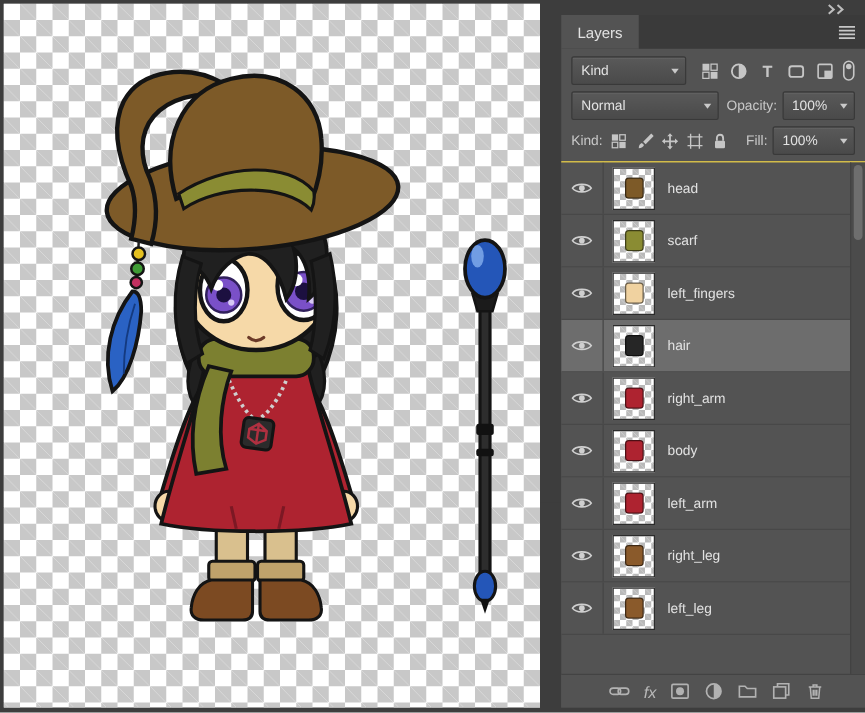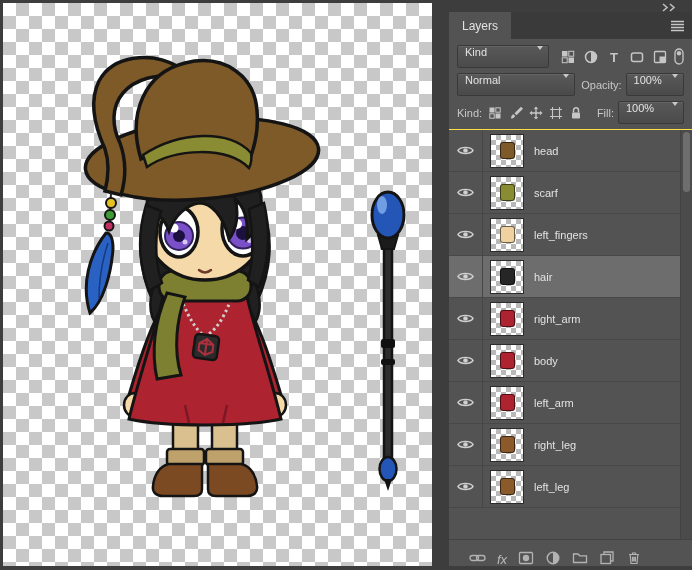--- a/index.html
+++ b/index.html
@@ -19,21 +19,21 @@
 
   
   .panel{position:absolute;left:449px;top:12px;width:243px;height:554px;background:var(--panel_bg);display:flex;flex-direction:column;font-size:11px;color:var(--text)}
   .tabbar{height:27px;background:var(--tabstrip_bg);display:flex;align-items:stretch;flex:0 0 auto}
   .tab{background:var(--panel_bg);padding:0 13px;display:flex;align-items:center;font-size:12px;color:var(--text)}
   .panel-menu{margin-left:auto;display:flex;align-items:center;padding:0 8px;cursor:pointer}
 
   .controls{padding:7px 8px 6px;flex:0 0 auto}
   .row{display:flex;align-items:center;height:21px;margin-bottom:7px}
   .row:last-child{margin-bottom:0}
-  .select{height:21px;background:linear-gradient(#595959,#4a4a4a);border:1px solid var(--control_border);border-radius:2px;display:flex;align-items:flex-start;padding:0 5px 0 7px;color:var(--text);box-shadow:inset 0 1px 0 rgba(255,255,255,.07);cursor:pointer}
+  .select{height:21px;background:linear-gradient(#595959,#4a4a4a);border:1px solid var(--control_border);border-radius:2px;display:flex;align-items:center;padding:0 5px 0 7px;color:var(--text);box-shadow:inset 0 1px 0 rgba(255,255,255,.07);cursor:pointer}
   .select .val{flex:1;white-space:nowrap;overflow:hidden}
   .arrow{width:0;height:0;border-left:3.5px solid transparent;border-right:3.5px solid transparent;border-top:4.5px solid #c9c9c9;margin-left:6px;flex:0 0 auto}
   .kind{width:78px}
   .blendsel{width:122px}
   .smallsel{width:52px}
   .lbl{color:var(--label);margin:0 4px 0 6px;white-space:nowrap}
   .lbl.first{margin-left:0;margin-right:2px}
   .ficons{display:flex;gap:7px;margin-left:11px;align-items:center}
   .ibtn{display:flex;align-items:center;justify-content:center;cursor:pointer}
   .ftoggle{margin-left:auto}
@@ -49,21 +49,21 @@
     background-image:
       linear-gradient(45deg,#b9b9b9 25%,transparent 25%,transparent 75%,#b9b9b9 75%),
       linear-gradient(45deg,#b9b9b9 25%,transparent 25%,transparent 75%,#b9b9b9 75%);
     background-size:10px 10px;background-position:0 0,5px 5px;display:flex;align-items:center;justify-content:center}
   .sprite{width:13px;height:15px;border-radius:3px;border:1px solid rgba(0,0,0,.55)}
   .layer-name{margin-left:10px;color:var(--text)}
 
   .scrollbar{width:11px;background:#4b4b4b;border-left:1px solid #424242;position:relative;cursor:pointer}
   .scroll-thumb{position:absolute;left:2px;right:2px;top:2px;height:60px;border-radius:4px;background:#6e6e6e}
 
-  .bottombar{height:26px;flex:0 0 auto;border-top:1px solid #434343;display:flex;align-items:flex-end;gap:11px;padding-left:20px;background:var(--panel_bg)}
+  .bottombar{height:26px;flex:0 0 auto;border-top:1px solid #434343;display:flex;align-items:center;gap:11px;padding-left:38px;background:var(--panel_bg)}
   .bicon{display:flex;align-items:center;justify-content:center;opacity:.9;cursor:pointer}
   .fxtext{font-style:italic;font-size:13px;color:#c4c4c4;line-height:1}
 </style>
 </head>
 <body>
 
 <div class="app">
 
   <div class="canvas">
     <svg class="art" viewBox="0 0 429 563">

